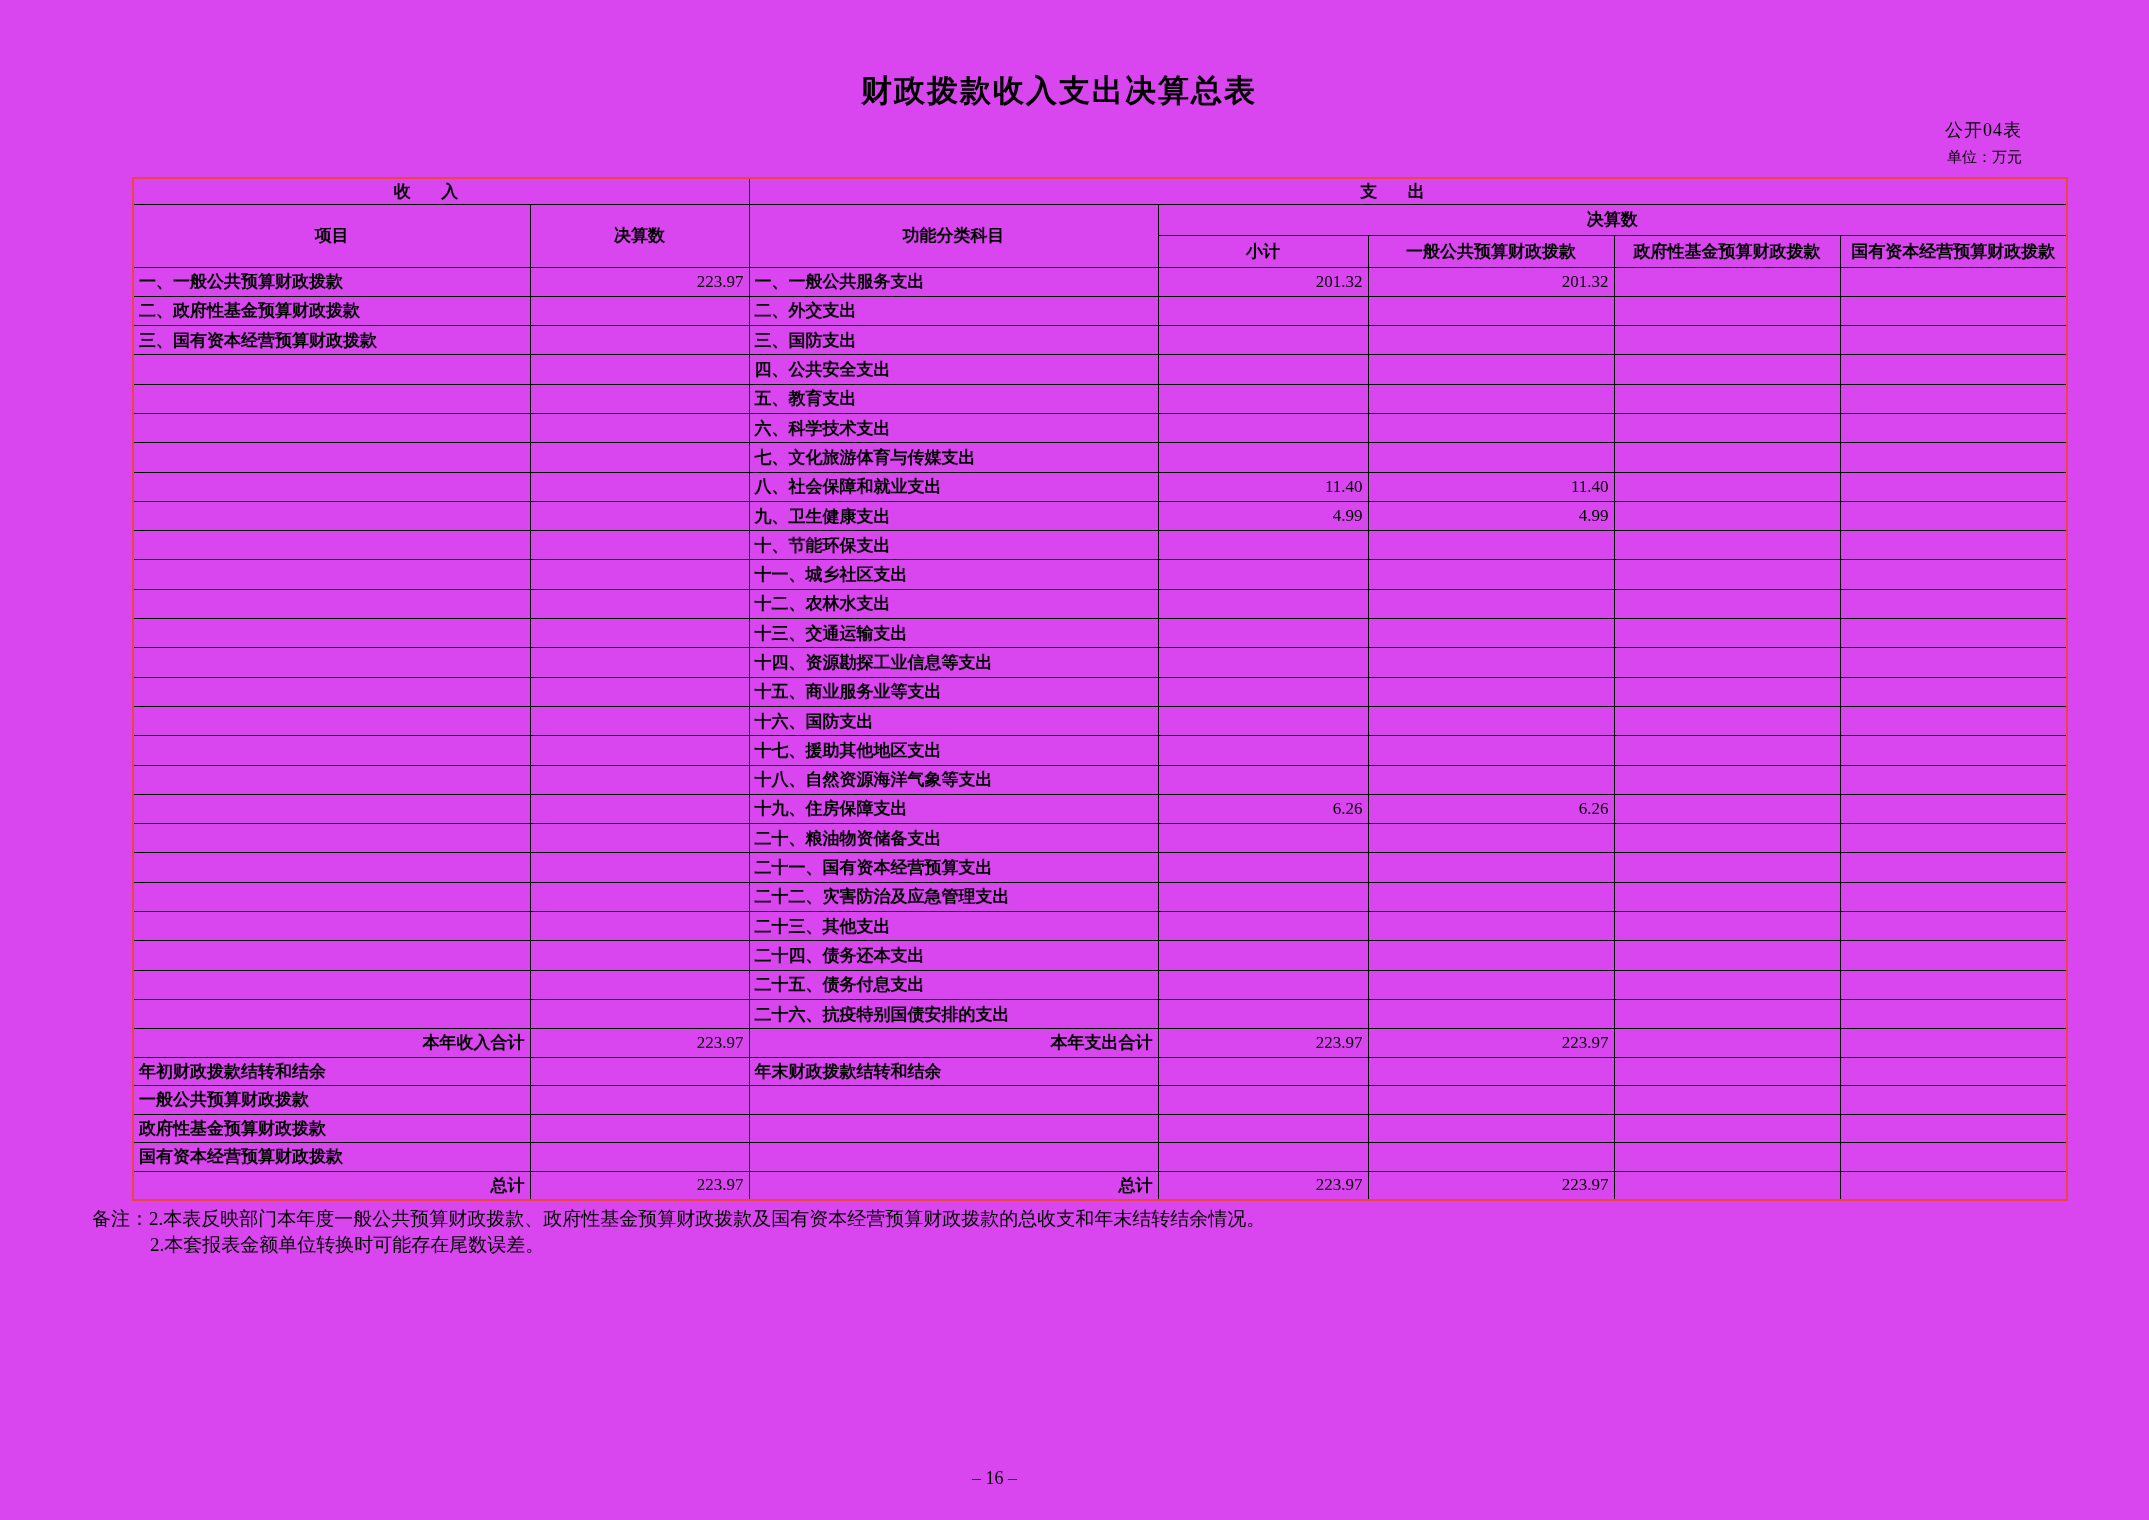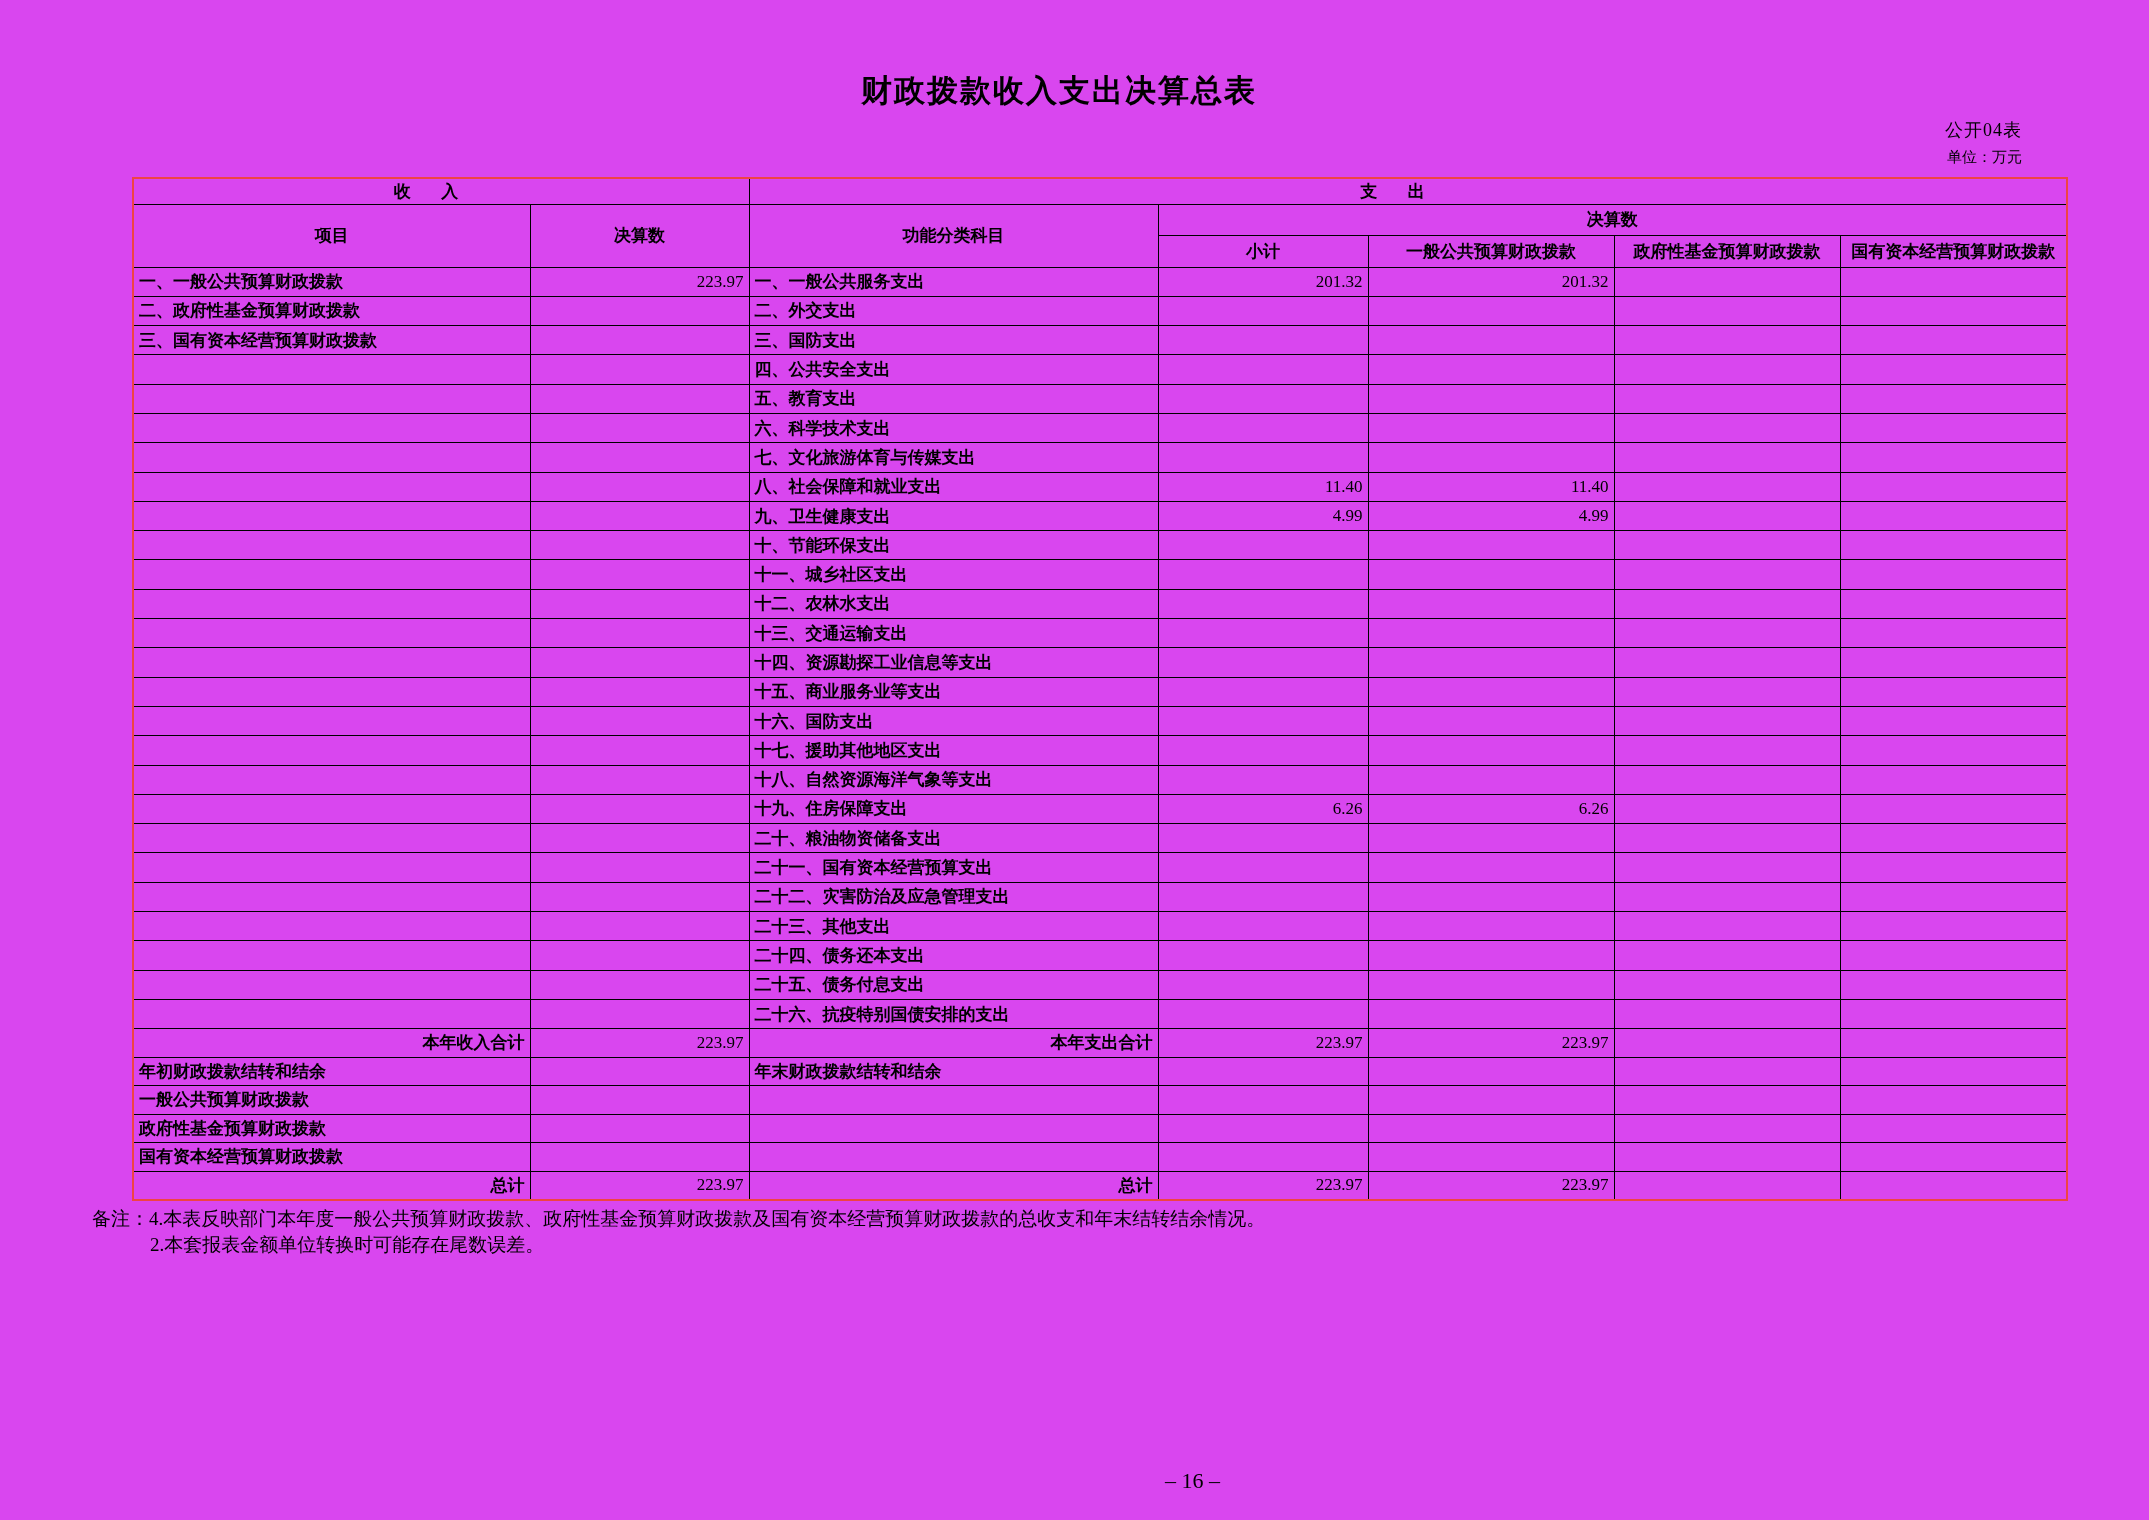--- a/index.html
+++ b/index.html
@@ -80,24 +80,24 @@
   td.ind  { padding-left: 27px; }
   .notes {
     position: absolute;
     left: 92px; top: 1206px;
     font-size: 19px;
     line-height: 26px;
   }
   .notes .note-2 { padding-left: 58px; }
   .page-number {
     position: absolute;
-    left: 1020px; top: 1468px;
+    left: 972px; top: 1468px;
     width: 200px;
-    text-align: right;
-    font-size: 22px;
+    text-align: left;
+    font-size: 18px;
   }
 </style>
 </head>
 <body>
 
 <div class="page">
 
   <div class="doc-title">财政拨款收入支出决算总表</div>
 
   <div class="table-code">公开04表</div>
@@ -419,19 +419,19 @@
           <td class="item c">总计</td>
           <td class="num">223.97</td>
           <td class="num">223.97</td>
           <td class="num"></td>
           <td class="num"></td>
         </tr>
       </tbody>
   </table>
 
   <div class="notes">
-    <div class="note-1">备注：4.本表反映部门本年度一般公共预算财政拨款、政府性基金预算财政拨款及国有资本经营预算财政拨款的总收支和年末结转结余情况。</div>
+    <div class="note-1">备注：2.本表反映部门本年度一般公共预算财政拨款、政府性基金预算财政拨款及国有资本经营预算财政拨款的总收支和年末结转结余情况。</div>
     <div class="note-2">2.本套报表金额单位转换时可能存在尾数误差。</div>
   </div>
 
   <div class="page-number">– 16 –</div>
 
 </div>
 
 </body></html>

